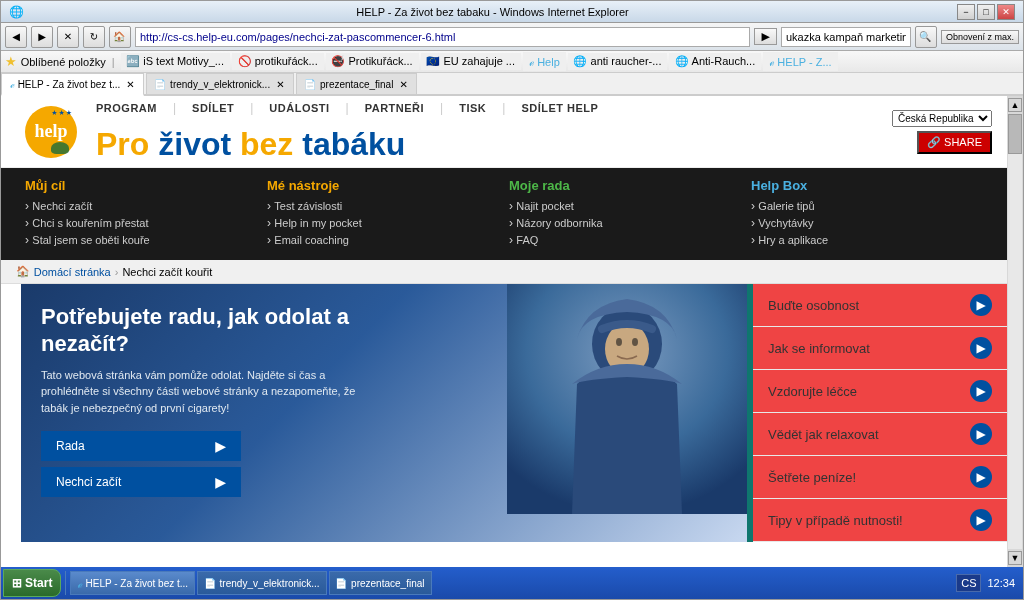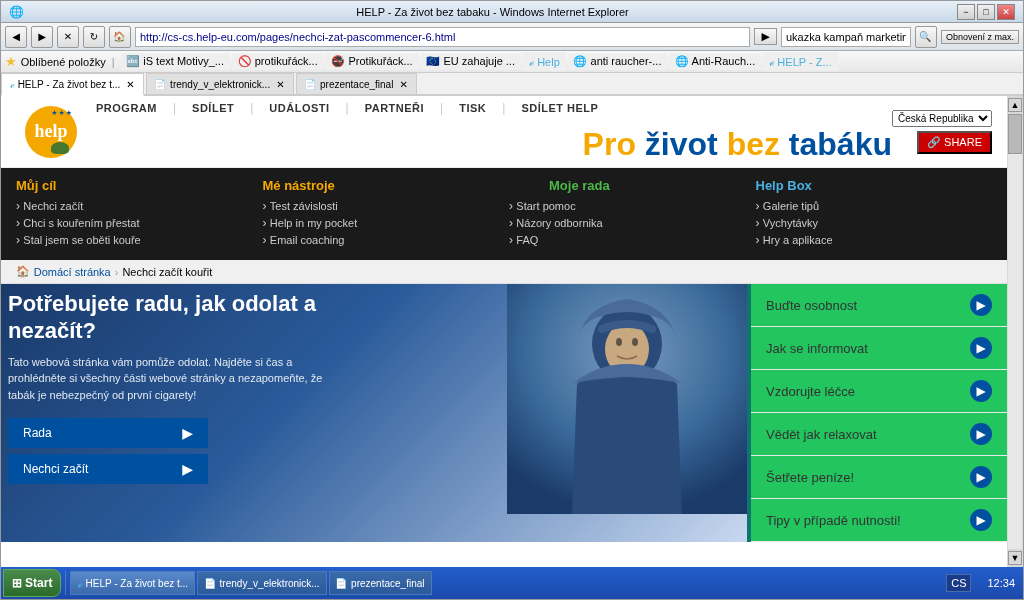--- a/index.html
+++ b/index.html
@@ -29,63 +29,63 @@
 
     .content-area { flex: 1; background: white; overflow: hidden; display: flex; }
     .page-content { flex: 1; overflow-y: auto; overflow-x: hidden; }
     .scrollbar { width: 16px; background: #d8d8d8; }
 
     
     .taskbar { height: 32px; background: linear-gradient(to bottom, #245ecc, #1a4aaa); display: flex; align-items: center; padding: 0 2px; gap: 2px; position: relative; }
     .start-btn { height: 28px; padding: 0 8px; background: linear-gradient(to bottom, #4a8a4a, #2a6a2a); color: white; font-size: 12px; font-weight: bold; border: 1px solid #5aaa5a; cursor: pointer; border-radius: 0 8px 8px 0; display: flex; align-items: center; gap: 3px; }
     .task-btn { height: 24px; padding: 0 6px; background: linear-gradient(to bottom, #3a6aaa, #2a5a9a); color: white; font-size: 10px; border: 1px solid #4a7abb; cursor: pointer; max-width: 140px; overflow: hidden; white-space: nowrap; text-overflow: ellipsis; display: flex; align-items: center; gap: 3px; }
     .task-btn.active { background: linear-gradient(to bottom, #5a8acc, #3a6aaa); }
-    .taskbar-right { margin-left: auto; display: flex; align-items: center; gap: 16px; padding-right: 6px; color: white; font-size: 11px; }
+    .taskbar-right { margin-left: auto; display: flex; align-items: center; gap: 6px; padding-right: 6px; color: white; font-size: 11px; }
     .lang-indicator { background: #1a3a8a; padding: 2px 4px; font-size: 11px; color: white; border: 1px solid #4a6aaa; }
 
     
     .site-header { background: white; padding: 0; }
     .site-logo { width: 70px; height: 60px; display: flex; align-items: center; justify-content: center; }
     .logo-circle { width: 52px; height: 52px; border-radius: 50%; background: #f5a800; display: flex; align-items: center; justify-content: center; position: relative; }
     .logo-inner { font-size: 18px; font-weight: bold; color: white; font-family: Georgia, serif; }
 
     .main-nav { display: flex; gap: 16px; flex: 1; justify-content: center; align-items: center; }
     .main-nav a { font-size: 11px; color: #333; text-decoration: none; font-weight: bold; letter-spacing: 0.5px; }
     .site-title { font-size: 32px; font-weight: bold; line-height: 1.1; }
     .site-title .pro { color: #f5a800; }
 
     .country-select-area { font-size: 11px; display: flex; flex-direction: column; align-items: flex-end; gap: 4px; }
     .country-select { font-size: 10px; padding: 1px; }
     .share-btn { background: #cc0000; color: white; padding: 3px 8px; font-size: 11px; cursor: pointer; display: flex; align-items: center; gap: 3px; }
 
-    .black-menu { background: #1a1a1a; padding: 10px 15px; display: grid; grid-template-columns: 1fr 1fr 1fr 1fr; gap: 10px; }
+    .black-menu { background: #1a1a1a; padding: 10px 24px; display: grid; grid-template-columns: 1fr 1fr 1fr 1fr; gap: 10px; }
     .menu-col h3 { font-size: 13px; font-weight: bold; margin-bottom: 6px; }
     .menu-col h3.orange { color: #f5a800; }
-    .menu-col h3.green { color: #4db848; margin-left: 40px; }
+    .menu-col h3.green { color: #4db848; }
     .menu-col h3.blue { color: #4ab0e0; }
     .menu-col ul { list-style: none; padding: 0; }
     .menu-col ul li { margin-bottom: 3px; }
     .menu-col ul li a { color: #ccc; font-size: 11px; text-decoration: none; }
     .menu-col ul li::before { content: '› '; color: #ccc; }
 
     .breadcrumb { background: #f0f0f0; padding: 5px 15px; font-size: 11px; border-bottom: 1px solid #ddd; display: flex; align-items: center; gap: 4px; }
     .breadcrumb a { color: #0050a0; text-decoration: none; }
     .breadcrumb-sep { color: #999; }
 
     .main-content { display: flex; }
-    .hero-section { flex: 1; background: linear-gradient(135deg, #1a3a6a 0%, #2a5a9a 40%, #c8d8f0 100%); min-height: 230px; padding: 7px; position: relative; overflow: hidden; }
+    .hero-section { flex: 1; background: linear-gradient(135deg, #1a3a6a 0%, #2a5a9a 40%, #c8d8f0 100%); min-height: 230px; padding: 20px; position: relative; overflow: hidden; margin-left: 20px; }
     .hero-text { color: white; max-width: 320px; z-index: 2; position: relative; }
     .hero-title { font-size: 22px; font-weight: bold; margin-bottom: 10px; line-height: 1.2; }
     .hero-body { font-size: 11px; line-height: 1.5; margin-bottom: 15px; color: #e0e8f0; }
 
     .hero-buttons { display: flex; flex-direction: column; gap: 6px; margin-top: 10px; }
     .hero-btn { background: #0050a0; color: white; padding: 7px 15px; font-size: 12px; cursor: pointer; border: none; display: flex; align-items: center; justify-content: space-between; width: 200px; }
     .hero-btn .arrow { font-size: 14px; }
 
-    .sidebar { width: 260px; background: #22c55e; border-left: 4px solid #0f766e; }
+    .sidebar { width: 260px; background: #ef4444; border-left: 6px solid #0f766e; }
     .sidebar-item { display: flex; align-items: center; justify-content: space-between; padding: 10px 15px; border-bottom: 1px solid #e8e8e8; cursor: pointer; }
     .sidebar-item-text { font-size: 13px; color: #333; }
     .sidebar-arrow { width: 22px; height: 22px; border-radius: 50%; background: #0050a0; color: white; display: flex; align-items: center; justify-content: center; font-size: 12px; }
 
     .tabs-row { display: flex; border-bottom: 2px solid #ccc; background: #f0f0f0; }
     .tab { padding: 3px 8px; font-size: 10px; cursor: pointer; border: 1px solid #ccc; border-bottom: none; background: #e0e0e0; margin-right: 2px; display: flex; align-items: center; gap: 3px; }
     .tab.active { background: white; border-bottom: 2px solid white; margin-bottom: -2px; }
   </style>
 </head>
 <body>
@@ -196,21 +196,21 @@
               <a href="#">SDÍLET</a>
               <span style="color:#ccc;">|</span>
               <a href="#">UDÁLOSTI</a>
               <span style="color:#ccc;">|</span>
               <a href="#">PARTNEŘI</a>
               <span style="color:#ccc;">|</span>
               <a href="#">TISK</a>
               <span style="color:#ccc;">|</span>
               <a href="#">SDÍLET HELP</a>
             </nav>
-            <div style="margin-left:10px;text-align:right;">
+            <div style="margin-left:10px;">
               <span class="site-title">
                 <span class="pro" style="color:#f5a800;">Pro </span><span style="color:#0050a0; font-weight:bold; font-size:32px;">život </span><span style="color:#f5a800; font-weight:bold; font-size:32px;">bez </span><span style="color:#0050a0; font-weight:bold; font-size:32px;">tabáku</span>
               </span>
             </div>
           </div>
 
           <div class="country-select-area">
             <div style="display:flex; align-items:center; gap:3px;">
               <select class="country-select">
                 <option>Česká Republika</option>
@@ -236,21 +236,21 @@
             <h3 class="orange">Mé nástroje</h3>
             <ul>
               <li><a href="#">Test závislosti</a></li>
               <li><a href="#">Help in my pocket</a></li>
               <li><a href="#">Email coaching</a></li>
             </ul>
           </div>
           <div class="menu-col">
             <h3 class="green">Moje rada</h3>
             <ul>
-              <li><a href="#">Start pomoc</a></li>
+              <li><a href="#">Najit pocket</a></li>
               <li><a href="#">Názory odbornika</a></li>
               <li><a href="#">FAQ</a></li>
             </ul>
           </div>
           <div class="menu-col">
             <h3 class="blue">Help Box</h3>
             <ul>
               <li><a href="#">Galerie tipů</a></li>
               <li><a href="#">Vychytávky</a></li>
               <li><a href="#">Hry a aplikace</a></li>

